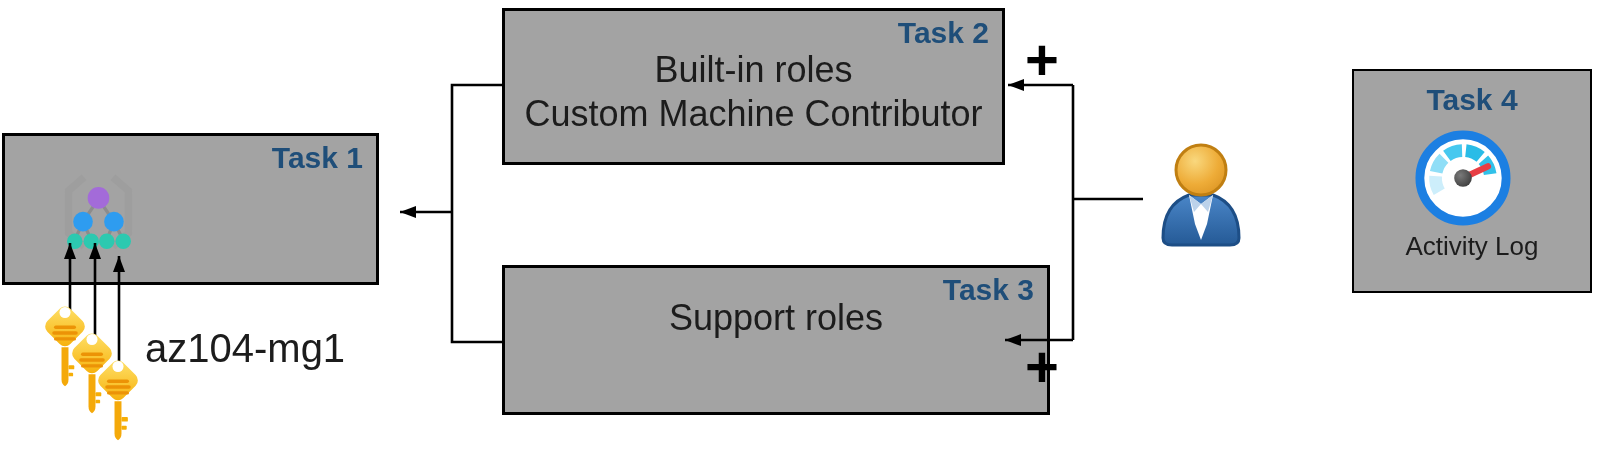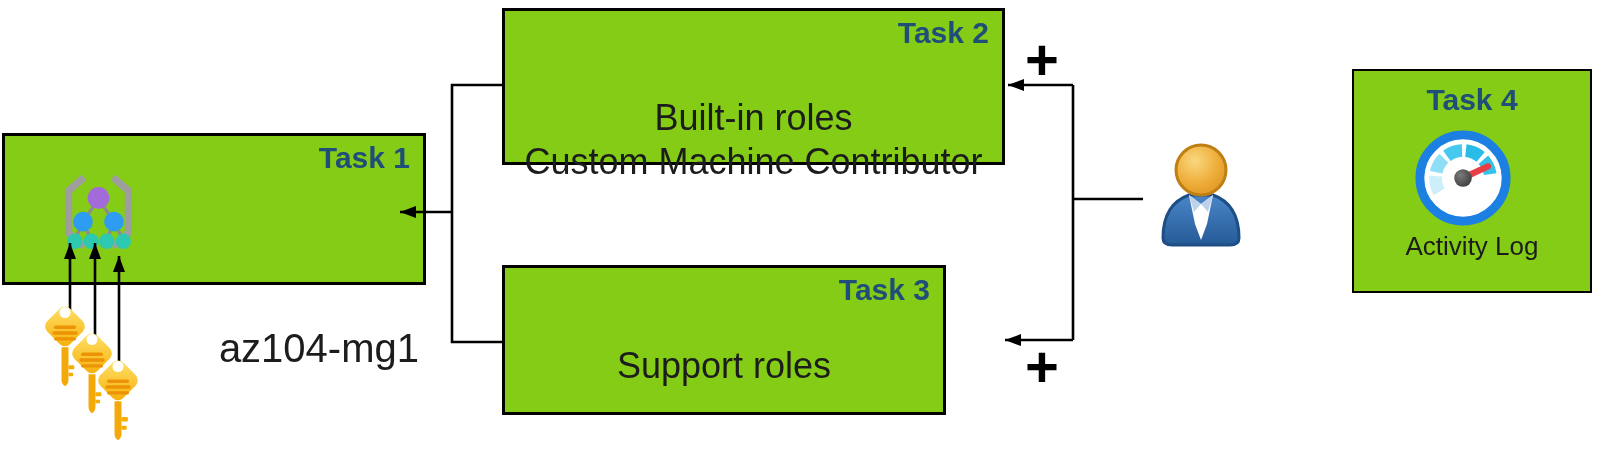--- a/index.html
+++ b/index.html
@@ -1,33 +1,33 @@
 <!DOCTYPE html>
 <html><head>
 <meta charset="utf-8">
 <style>
   html,body{margin:0;padding:0;background:#fff;}
   #canvas{
     position:relative;width:1606px;height:449px;background:#ffffff;
     overflow:hidden;font-family:"Liberation Sans",sans-serif;color:#1a1a1a;
   }
   .task-box{
-    position:absolute;background:#84cc16;border:3px solid #000;
+    position:absolute;background:#a3a3a3;border:3px solid #000;
     box-sizing:border-box;
   }
   .badge{
     position:absolute;top:5px;right:13px;font-weight:bold;font-size:30px;
     color:#1f4e79;letter-spacing:0px;
   }
   .box-lines{
     position:absolute;left:0;right:0;text-align:center;font-size:36px;
-    line-height:44px;color:#1c1c1c;margin-top:48px;
+    line-height:44px;color:#1c1c1c;
   }
   .t1-label{
-    position:absolute;left:140px;right:4px;top:190px;text-align:right;
+    position:absolute;left:140px;right:16px;top:190px;text-align:left;
     font-size:40px;color:#1c1c1c;
   }
   .plus{
     position:absolute;width:58px;height:58px;line-height:58px;text-align:center;
     font-size:58px;font-weight:bold;color:#000;
   }
   .actor-label{
     position:absolute;left:1105px;top:255px;width:200px;text-align:center;
     font-size:34px;line-height:45px;color:#1c1c1c;
   }
@@ -43,21 +43,21 @@
   .lyr1{z-index:1}.lyr2{z-index:2}.lyr3{z-index:3}
   svg{display:block}
   #connector-overlay{position:absolute;left:0;top:0;pointer-events:none;}
   .abs{position:absolute;}
 </style>
 </head>
 <body>
 
 <div id="canvas">
 
-  <div class="task-box lyr1" id="task1-box" style="left:2px;top:133px;width:424px;height:152px;text-decoration:underline;">
+  <div class="task-box lyr1" id="task1-box" style="left:2px;top:133px;width:377px;height:152px;text-decoration:underline;">
     <div class="badge">Task 1</div>
     <div class="abs" style="left:45px;top:32px;">
       <svg width="98" height="98" viewBox="0 0 95 95">
         <path d="M33,9 L18,22 L18,63 L33,76" fill="none" stroke="#9e9e9e" stroke-width="7"></path>
         <path d="M61,9 L76,22 L76,63 L61,76" fill="none" stroke="#9e9e9e" stroke-width="7"></path>
         <g stroke="#8c8c8c" stroke-width="3.2">
           <line x1="47" y1="30" x2="32" y2="52"></line>
             <line x1="47" y1="30" x2="62" y2="52"></line>
           <line x1="32" y1="52" x2="24" y2="70"></line>
             <line x1="32" y1="52" x2="40" y2="70"></line>
@@ -77,21 +77,21 @@
   </div>
 
   <div class="task-box lyr1" id="task2-box" style="left:502px;top:8px;width:503px;height:157px;">
     <div class="badge">Task 2</div>
     <div class="box-lines" style="top:37px;">
       <div>Built-in roles</div>
       <div>Custom Machine Contributor</div>
     </div>
   </div>
 
-  <div class="task-box lyr1" id="task3-box" style="left:502px;top:265px;width:444px;height:150px;">
+  <div class="task-box lyr1" id="task3-box" style="left:502px;top:265px;width:548px;height:150px;">
     <div class="badge">Task 3</div>
     <div class="box-lines" style="top:28px;">
       <div>Support roles</div>
     </div>
   </div>
 
   <div class="task-box lyr1" id="task4-box" style="left:1352px;top:69px;width:240px;height:224px;padding-left:24px;">
     <div class="t4-badge">Task 4</div>
     <div class="abs" style="left:60px;top:58px;">
       <svg width="98" height="98" viewBox="0 0 100 100">

